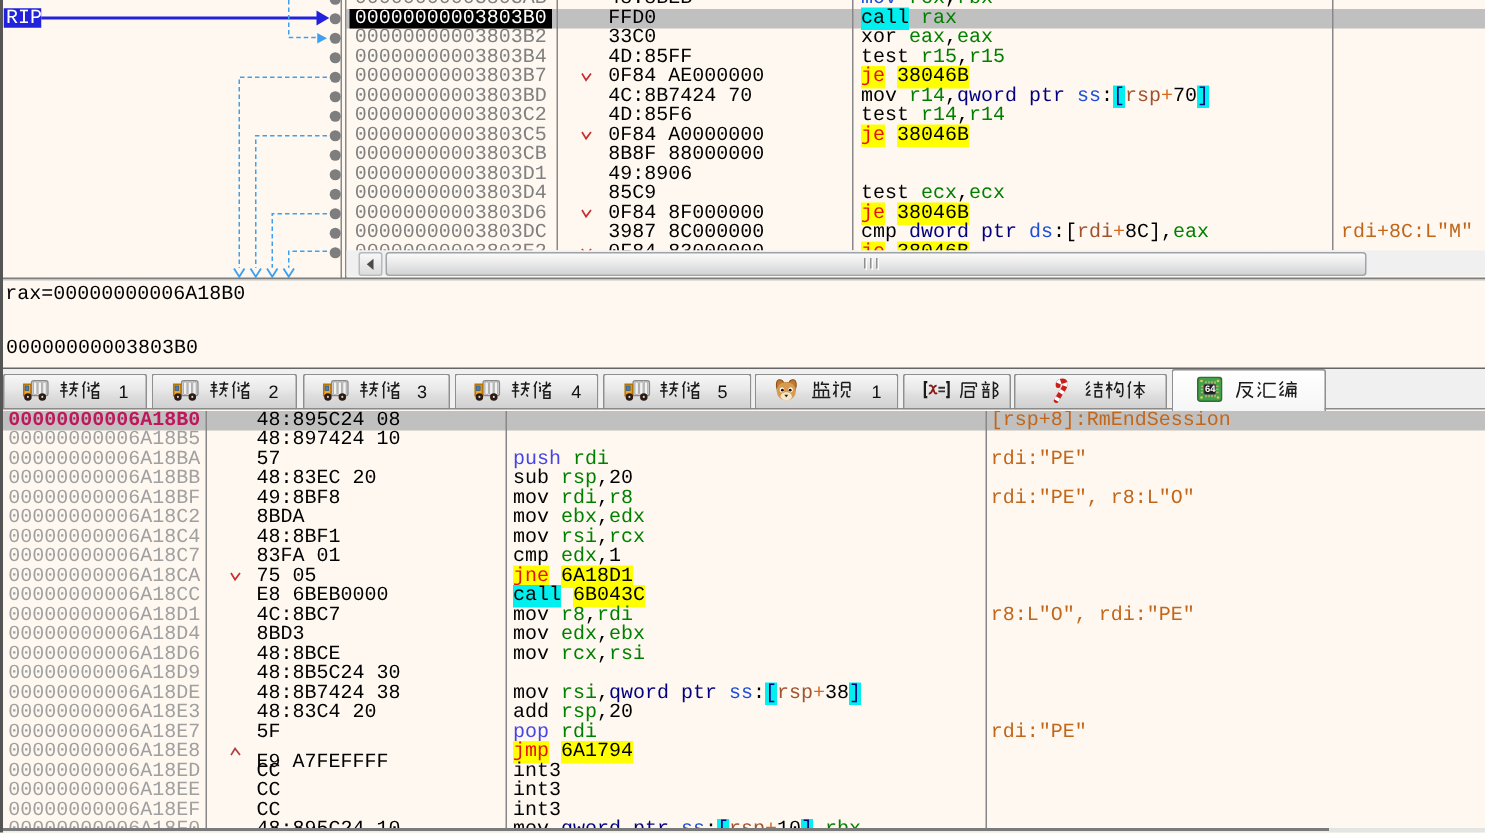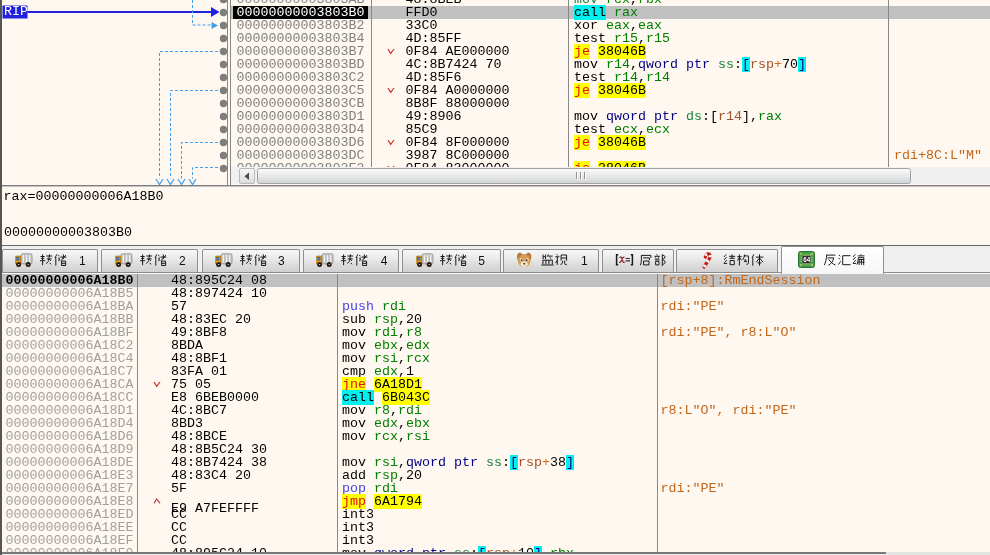--- a/index.html
+++ b/index.html
@@ -5,21 +5,21 @@
 #w{position:absolute;top:0;left:0;width:990px;height:555px;background:#FFF8F0;
    font-family:"Liberation Mono",monospace;font-size:13.3333px;line-height:13px}
 .t{position:absolute;white-space:pre;color:#000}
 .sep{position:absolute;width:1px;background:#888}
 i{font-style:normal}
 .g i, i.g{color:#008000}
 i.g{color:#008000}
 i.o{color:#000000}
 i.b{color:#000080}
 i.p{color:#4545E5}
-i.s{color:#15803d}
+i.s{color:#1d4ed8}
 i.r{color:#A0522D}
 i.pl{color:#D2691E}
 i.y{background:#FFFF00}
 i.jr{color:#E81010;background:#FFFF00}
 i.cy{background:#00EFEF}
 i.nb{color:#000080;background:#00EFEF}
 .cmt{color:#C2661A}
 .gray{color:#808080}
 .lgray{color:#A0A0A0}
 </style></head><body>
@@ -55,32 +55,32 @@
 <div class="t gray" style="left:236.5px;top:84px">00000000003803C5</div>
 <svg style="position:absolute;left:387px;top:87px" width="8" height="7">
         <path d="M1,1 L3.7,5.4 L7,1" fill="none" stroke="#C83030" stroke-width="1.15"></path>
       </svg>
 <div class="t" style="left:405.5px;top:84px">0F84 A0000000</div>
 <div class="t" style="left:574px;top:84px"><i class="jr">je</i> <i class="y">38046B</i></div>
 <div class="t gray" style="left:236.5px;top:97px">00000000003803CB</div>
 <div class="t" style="left:405.5px;top:97px">8B8F 88000000</div>
 <div class="t gray" style="left:236.5px;top:110px">00000000003803D1</div>
 <div class="t" style="left:405.5px;top:110px">49:8906</div>
-<div class="t" style="left:574px;top:110px">mov <i class="b">qword ptr</i> <i class="s">ds</i>:[<i class="r">r14</i>],<i class="g">rax</i></div>
 <div class="t gray" style="left:236.5px;top:123px">00000000003803D4</div>
 <div class="t" style="left:405.5px;top:123px">85C9</div>
 <div class="t" style="left:574px;top:123px">test <i class="g">ecx</i>,<i class="g">ecx</i></div>
 <div class="t gray" style="left:236.5px;top:136px">00000000003803D6</div>
 <svg style="position:absolute;left:387px;top:139px" width="8" height="7">
         <path d="M1,1 L3.7,5.4 L7,1" fill="none" stroke="#C83030" stroke-width="1.15"></path>
       </svg>
 <div class="t" style="left:405.5px;top:136px">0F84 8F000000</div>
 <div class="t" style="left:574px;top:136px"><i class="jr">je</i> <i class="y">38046B</i></div>
 <div class="t gray" style="left:236.5px;top:149px">00000000003803DC</div>
 <div class="t" style="left:405.5px;top:149px">3987 8C000000</div>
+<div class="t" style="left:574px;top:149px">cmp <i class="b">dword ptr</i> <i class="s">ds</i>:[<i class="r">rdi</i><i class="pl">+</i><i class="o">8C</i>],<i class="g">eax</i></div>
 <div class="t" style="left:894px;top:149px"><span class="cmt">rdi+8C:L"M"</span></div>
 <div class="t gray" style="left:236.5px;top:162px">00000000003803E2</div>
 <svg style="position:absolute;left:387px;top:165px" width="8" height="7">
         <path d="M1,1 L3.7,5.4 L7,1" fill="none" stroke="#C83030" stroke-width="1.15"></path>
       </svg>
 <div class="t" style="left:405.5px;top:162px">0F84 83000000</div>
 <div class="t" style="left:574px;top:162px"><i class="jr">je</i> <i class="y">38046B</i></div>
 <div class="sep" style="left:371px;top:0;height:167px"></div>
 <div class="sep" style="left:568px;top:0;height:167px"></div>
 <div class="sep" style="left:888px;top:0;height:167px"></div>
@@ -302,21 +302,21 @@
       <path d="M2,1.1 H11.4 M2.7,1.1 C2.5,4.5 1.7,8.3 0.3,11.1 M3.5,3.9 H9.7 M9.7,3.9 C9.3,6.7 7.5,9.5 4.5,11.3 M4.7,5.5 C6.1,7.5 8.7,9.9 11.4,11" fill="none" stroke="#1A1A1A" stroke-width="1"></path>
     </svg>
 <svg style="position:absolute;left:837.9px;top:254px" width="13" height="13" viewBox="0 0 13 13">
       <path d="M1,0.9 L2.2,2.3 M0.6,3.9 L1.8,5.3 M0.5,10.5 L2.7,7.3 M4.7,1.7 H12.5 M4.7,1.7 V10.7 M4.7,10.7 H12.5" fill="none" stroke="#1A1A1A" stroke-width="1"></path>
     </svg>
 <svg style="position:absolute;left:852.2px;top:254px" width="13" height="13" viewBox="0 0 13 13">
       <path d="M3.3,0.4 L1,2.9 M3.5,3.1 L1.1,5.9 M3.8,6.1 L1.4,8.7 M0.8,9.4 H4.1 M8.7,0.2 L9.3,1.3 M5.7,1.9 H12.5 M6.3,3.7 H11.9 M6.3,3.7 C6.2,6.5 5.7,8.7 4.9,10.5 M11.9,3.7 V5 M6.7,5.5 H12.3 M7.1,5.5 V10.9 M9.4,5.5 V10.9 M11.7,5.5 V11.1 M6.3,8.1 H12.4" fill="none" stroke="#1A1A1A" stroke-width="1"></path>
     </svg>
 <div style="position:absolute;left:0;top:273.5px;width:990px;height:278.5px;overflow:hidden">
 <div style="position:absolute;left:0;top:0px;width:990px;height:13px;background:#C0C0C0"></div>
-<div class="t" style="left:5.5px;top:0px;font-weight:bold;color:#000000">00000000006A18B0</div>
+<div class="t" style="left:5.5px;top:0px;font-weight:bold;color:#be185d">00000000006A18B0</div>
 <div class="t" style="left:171px;top:0px">48:895C24 08</div>
 <div class="t" style="left:660.5px;top:0px"><span class="cmt">[rsp+8]:RmEndSession</span></div>
 <div class="t lgray" style="left:5.5px;top:13px">00000000006A18B5</div>
 <div class="t" style="left:171px;top:13px">48:897424 10</div>
 <div class="t lgray" style="left:5.5px;top:26px">00000000006A18BA</div>
 <div class="t" style="left:171px;top:26px">57</div>
 <div class="t" style="left:342px;top:26px"><i class="p">push</i> <i class="g">rdi</i></div>
 <div class="t" style="left:660.5px;top:26px"><span class="cmt">rdi:"PE"</span></div>
 <div class="t lgray" style="left:5.5px;top:39px">00000000006A18BB</div>
 <div class="t" style="left:171px;top:39px">48:83EC 20</div>

